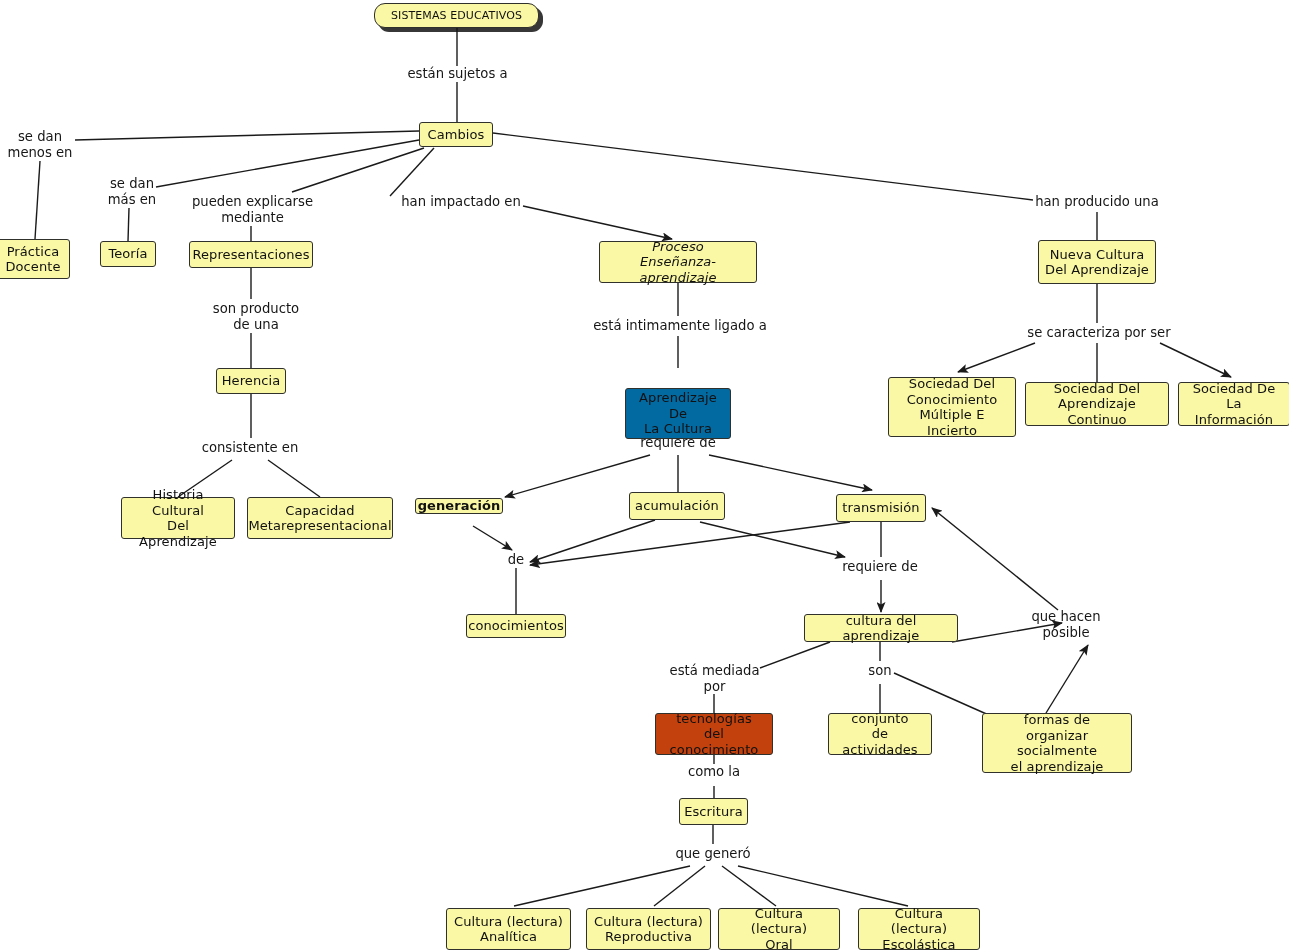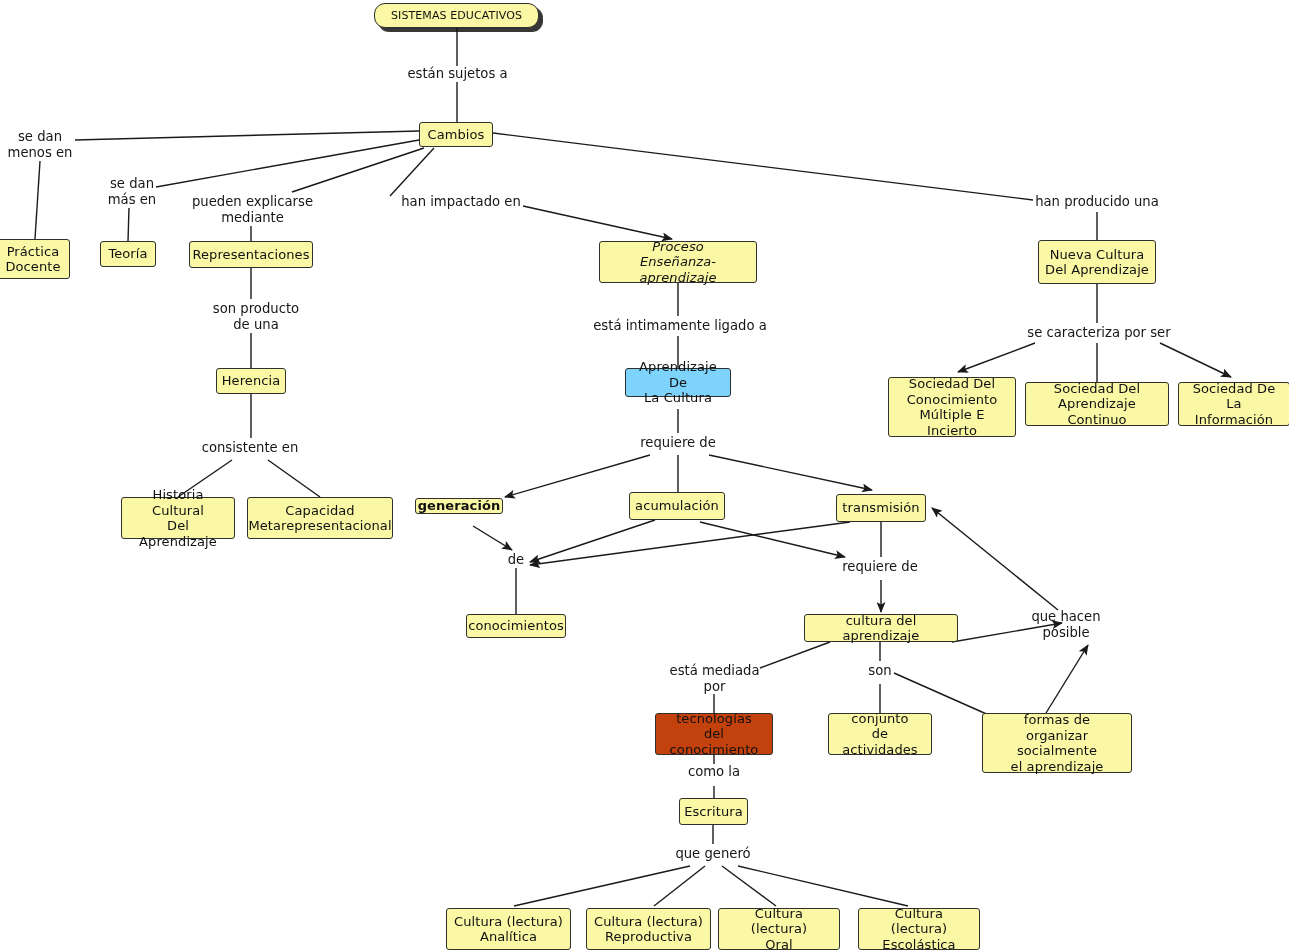--- a/index.html
+++ b/index.html
@@ -153,21 +153,21 @@
       <div class="node" style="left: 419px; top: 122px; width: 74px; height: 25px; background: rgb(250, 248, 165); border-color: rgb(48, 48, 44); color: rgb(17, 17, 17);">Cambios</div>
       <div class="node" style="left: -4px; top: 239px; width: 74px; height: 40px; background: rgb(250, 248, 165); border-color: rgb(48, 48, 44); color: rgb(17, 17, 17);">Práctica
 Docente</div>
       <div class="node" style="left: 100px; top: 241px; width: 56px; height: 26px; background: rgb(250, 248, 165); border-color: rgb(48, 48, 44); color: rgb(17, 17, 17);">Teoría</div>
       <div class="node" style="left: 189px; top: 241px; width: 124px; height: 27px; background: rgb(250, 248, 165); border-color: rgb(48, 48, 44); color: rgb(17, 17, 17);">Representaciones</div>
       <div class="node" style="left: 599px; top: 241px; width: 158px; height: 42px; background: rgb(250, 248, 165); border-color: rgb(48, 48, 44); color: rgb(17, 17, 17); font-style: italic;">Proceso
 Enseñanza-aprendizaje</div>
       <div class="node" style="left: 1038px; top: 240px; width: 118px; height: 44px; background: rgb(250, 248, 165); border-color: rgb(48, 48, 44); color: rgb(17, 17, 17);">Nueva Cultura
 Del Aprendizaje</div>
       <div class="node" style="left: 216px; top: 368px; width: 70px; height: 26px; background: rgb(250, 248, 165); border-color: rgb(48, 48, 44); color: rgb(17, 17, 17);">Herencia</div>
-      <div class="node" style="left: 625px; top: 368px; width: 106px; height: 29px; background: #7dd3fc; border-color: rgb(48, 48, 44); color: rgb(17, 17, 17);">Aprendizaje De
+      <div class="node" style="left: 625px; top: 388px; width: 106px; height: 51px; background: #0369a1; border-color: rgb(48, 48, 44); color: rgb(17, 17, 17);">Aprendizaje De
 La Cultura</div>
       <div class="node" style="left: 888px; top: 377px; width: 128px; height: 60px; background: rgb(250, 248, 165); border-color: rgb(48, 48, 44); color: rgb(17, 17, 17);">Sociedad Del
 Conocimiento
 Múltiple E Incierto</div>
       <div class="node" style="left: 1025px; top: 382px; width: 144px; height: 44px; background: rgb(250, 248, 165); border-color: rgb(48, 48, 44); color: rgb(17, 17, 17);">Sociedad Del
 Aprendizaje Continuo</div>
       <div class="node" style="left: 1178px; top: 382px; width: 112px; height: 44px; background: rgb(250, 248, 165); border-color: rgb(48, 48, 44); color: rgb(17, 17, 17);">Sociedad De
 La Información</div>
       <div class="node" style="left: 121px; top: 497px; width: 114px; height: 42px; background: rgb(250, 248, 165); border-color: rgb(48, 48, 44); color: rgb(17, 17, 17);">Historia Cultural
 Del Aprendizaje</div>

